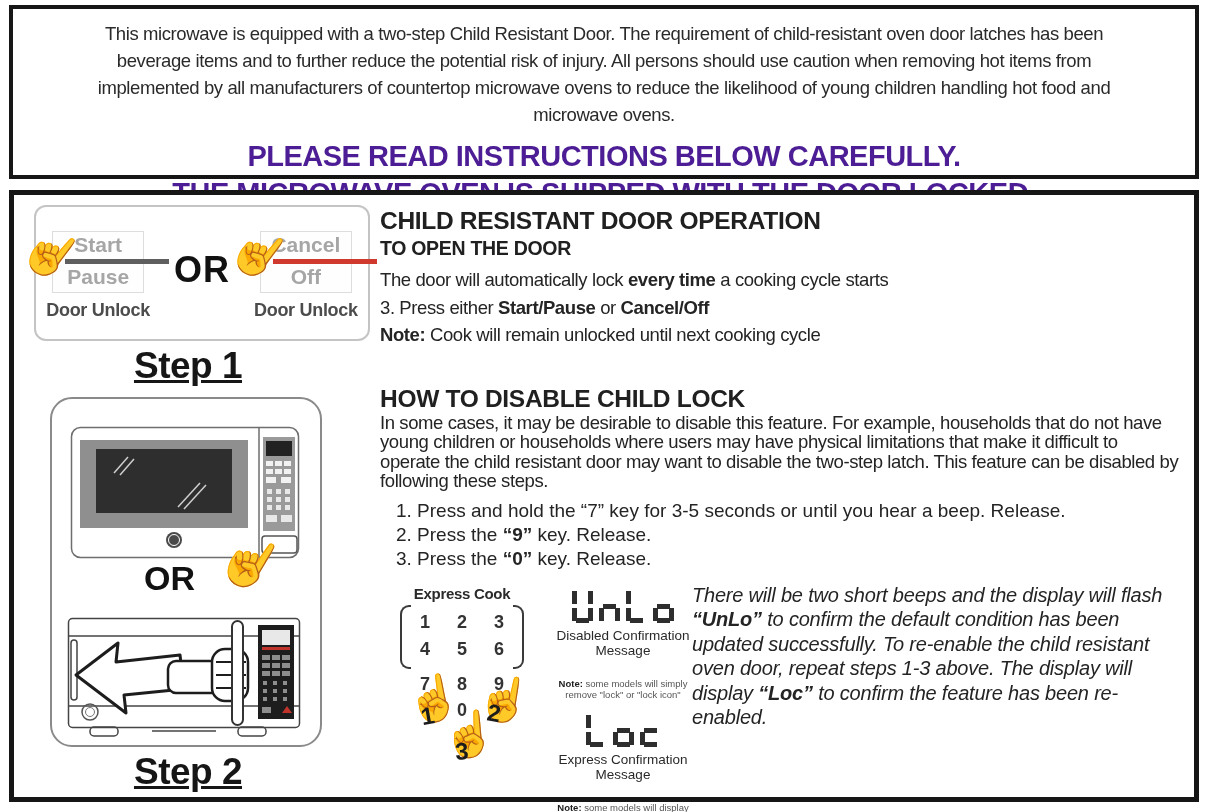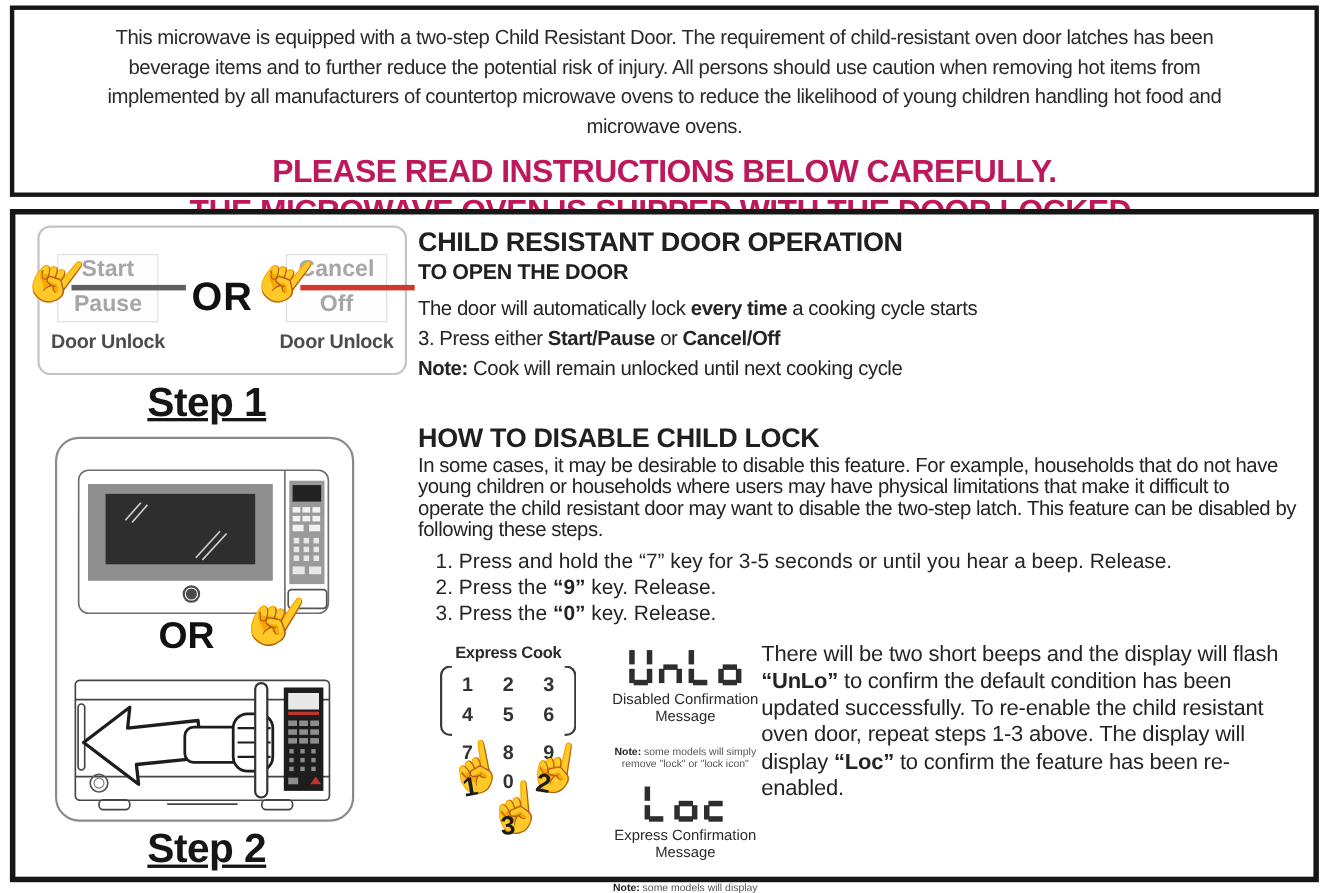--- a/index.html
+++ b/index.html
@@ -11,21 +11,21 @@
     overflow:hidden;
   }
 
   
   .top-box {
     position:absolute; left:9px; top:5px; width:1190px; height:174px;
     border:4px solid #161616; text-align:center; background:#fff;
   }
   .top-para { margin-top:11px; font-size:18.5px; line-height:27px; color:#2a2a2a; letter-spacing:-0.4px; }
   .top-para span { display:block; }
-  .top-head { font-size:29px; font-weight:bold; color:#be185d; letter-spacing:-0.5px; }
+  .top-head { font-size:29px; font-weight:bold; color:#4c1d95; letter-spacing:-0.5px; }
   .top-head1 { margin-top:12px; }
   .top-head2 { margin-top:4px; }
 
   
   .main-box {
     position:absolute; left:9px; top:190px; width:1190px; height:612px;
     border:5px solid #161616; background:#fff;
   }
 
   
@@ -99,21 +99,21 @@
   .seg-c { right:0; bottom:2px; width:5px; height:13px; }
   .seg-d { left:4px; bottom:0; width:13px; height:5px; }
   .seg-e { left:0; bottom:2px; width:5px; height:13px; }
   .seg-f { left:0; top:2px; width:5px; height:13px; }
   .seg-g { left:4px; top:15px; width:13px; height:5px; }
   .display-caption { font-size:13.5px; line-height:15px; color:#2a2a2a; margin-top:3px; }
   .display-note { font-size:9.5px; line-height:11px; color:#555; margin-top:20px; }
   .display-note b { color:#1d1d1d; }
   .display-block + .display-block { margin-top:13px; }
 
-  .result-para { position:absolute; left:312px; top:0; width:480px; font-size:20px; line-height:24.5px; color:#242424; letter-spacing:-0.2px; }
+  .result-para { position:absolute; left:312px; top:0; width:480px; font-size:20px; line-height:24.5px; color:#242424; letter-spacing:-0.2px;font-style:italic; }
 
   svg .stroke { fill:none; stroke:#6e6e6e; stroke-width:1.5; }
   svg .stroke-d { fill:none; stroke:#444; stroke-width:1.5; }
 </style>
 </head>
 <body>
 
 <div class="top-box">
   <div class="top-para">
     <span>This microwave is equipped with a two-step Child Resistant Door. The requirement of child-resistant oven door latches has been</span>

